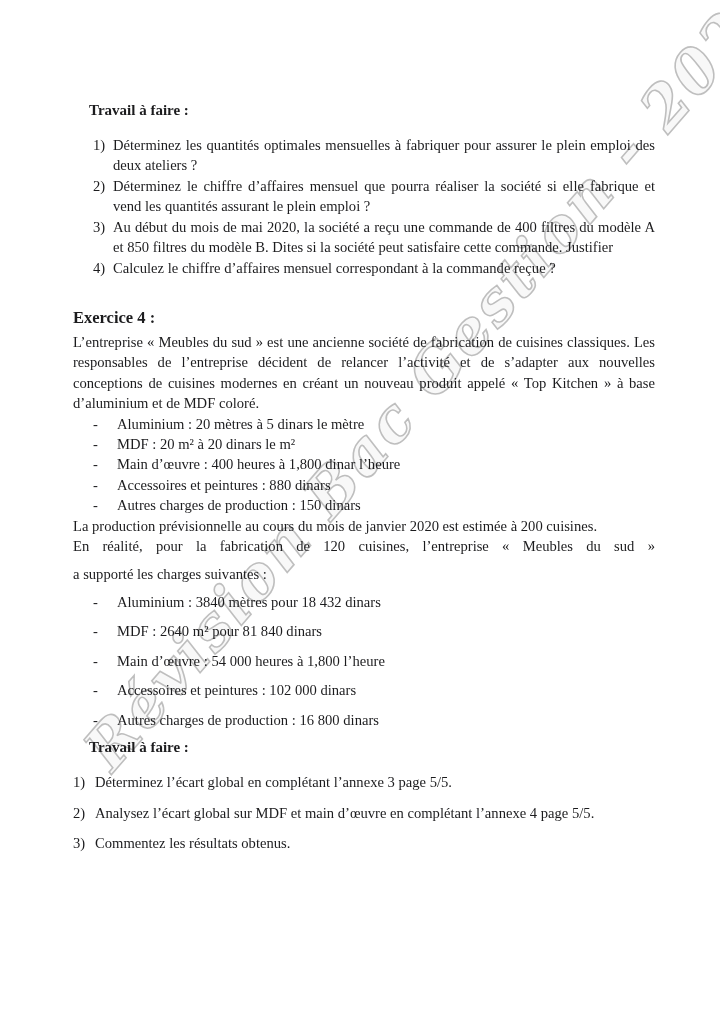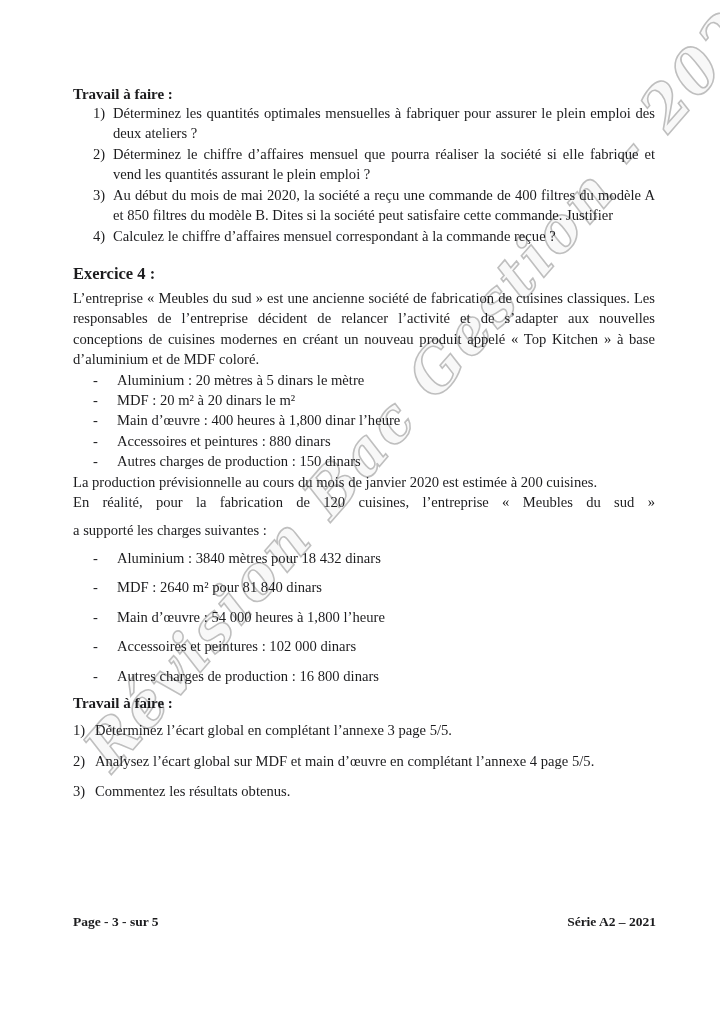--- a/index.html
+++ b/index.html
@@ -32,22 +32,22 @@
     -webkit-text-stroke: 1.6px rgba(150,150,150,0.60);
     pointer-events: none;
     z-index: 1;
   }
   .content {
     position: absolute;
     left: 73px; top: 86px;
     width: 582px;
     z-index: 2;
   }
-  .h-bold { font-size: 15px; font-weight: bold; margin: 0; }
-  .h-ex   { font-size: 16.5px; font-weight: bold; margin: 18px 0 4px 0; }
+  .h-bold { font-size: 15px; font-weight: bold; margin: 16px; }
+  .h-ex   { font-size: 16.5px; font-weight: bold; margin: 30px 0 4px 0; }
   .para   { font-size: 14.6px; line-height: 1.40; text-align: justify; margin: 0; }
   .para.gap-top { margin-top: 7px; }
   .stretch { text-align-last: justify; }
   .list { margin: 0; }
   .li { display: flex; font-size: 14.6px; line-height: 1.40; }
   .li .marker { flex: 0 0 20px; }
   .li .litext { flex: 1; text-align: justify; }
   .numlist  { padding-left: 20px; }
   .dashlist { padding-left: 20px; }
   .dashlist .li .marker { flex: 0 0 24px; }
@@ -161,18 +161,14 @@
           <span class="litext"><span>Analysez l’écart global sur MDF et main d’œuvre en complétant </span><span class="b">l’annexe 4 page 5/5.</span></span>
         </div>
         <div class="li">
           <span class="marker">3)</span>
           <span class="litext"><span>Commentez les résultats obtenus.</span></span>
         </div>
       </div>
 
   </div>
 
-  <div class="footer">
-    <span>Page - 3 - sur 5</span>
-    <span>Série A2 – 2021</span>
-  </div>
 
 </div>
 
 </body></html>

